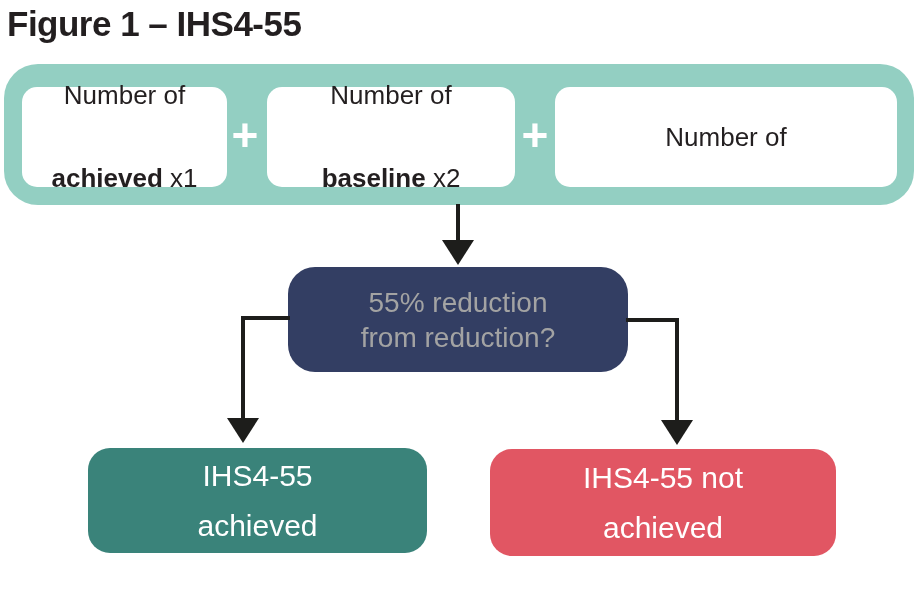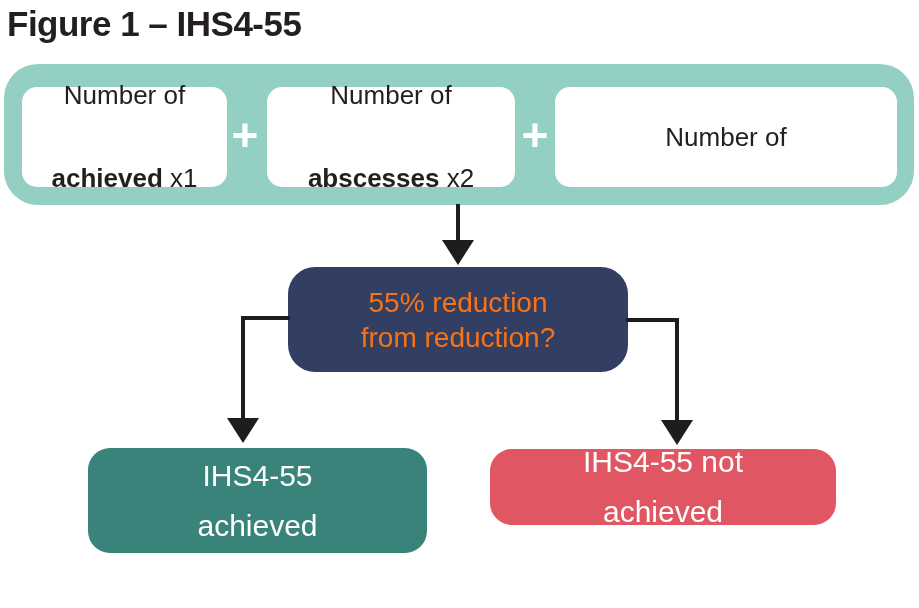--- a/index.html
+++ b/index.html
@@ -52,37 +52,37 @@
     font-size: 46px; font-weight: 700;
   }
   #plus1 { left: 221px; }
   #plus2 { left: 511px; }
   .decision {
     position: absolute;
     left: 288px; top: 267px;
     width: 340px; height: 105px;
     border-radius: 27px;
     background: var(--decision, #333e63);
-    color: #f97316;
+    color: #a3a3a3;
     display: flex; flex-direction: column;
     justify-content: center; align-items: center;
     text-align: center;
     font-size: 28px; line-height: 35px;
   }
   .outcome {
     position: absolute;
     border-radius: 22px;
     color: #ffffff;
     display: flex; flex-direction: column;
     justify-content: center; align-items: center;
     text-align: center;
     font-size: 30px; line-height: 38px; gap: 12px;
   }
   #outcome-achieved     { left: 88px;  top: 448px; width: 339px; height: 105px; background: var(--achieved, #3a837a); }
-  #outcome-not-achieved { left: 490px; top: 449px; width: 346px; height: 76px; background: var(--not-achieved, #e15663); }
+  #outcome-not-achieved { left: 490px; top: 449px; width: 346px; height: 107px; background: var(--not-achieved, #e15663); }
   .cline { position: absolute; background: var(--connector, #1d1d1b); }
   #arrow-top-line   { left: 456px; top: 204px; width: 4px;  height: 38px; }
   #conn-left-h      { left: 241px; top: 316px; width: 49px; height: 4px; }
   #conn-left-v      { left: 241px; top: 316px; width: 4px;  height: 104px; }
   #conn-right-h     { left: 626px; top: 318px; width: 53px; height: 4px; }
   #conn-right-v     { left: 675px; top: 318px; width: 4px;  height: 104px; }
   .ahead {
     position: absolute;
     width: 0; height: 0;
     border-left: 16px solid transparent;
@@ -105,21 +105,21 @@
 
     <div class="wbox" id="fbox1">
       <span class="line-block">Number of</span>
       <span class="line-block"><b>achieved</b><span> x1</span></span>
     </div>
 
     <div class="plus" id="plus1">+</div>
 
     <div class="wbox" id="fbox2">
       <span class="line-block">Number of</span>
-      <span class="line-block"><b>abscesses</b><span> x2</span></span>
+      <span class="line-block"><b>baseline</b><span> x2</span></span>
     </div>
 
     <div class="plus" id="plus2">+</div>
 
     <div class="wbox" id="fbox3">
       <span class="line-block">Number of</span>
     </div>
 
   </div>
 

